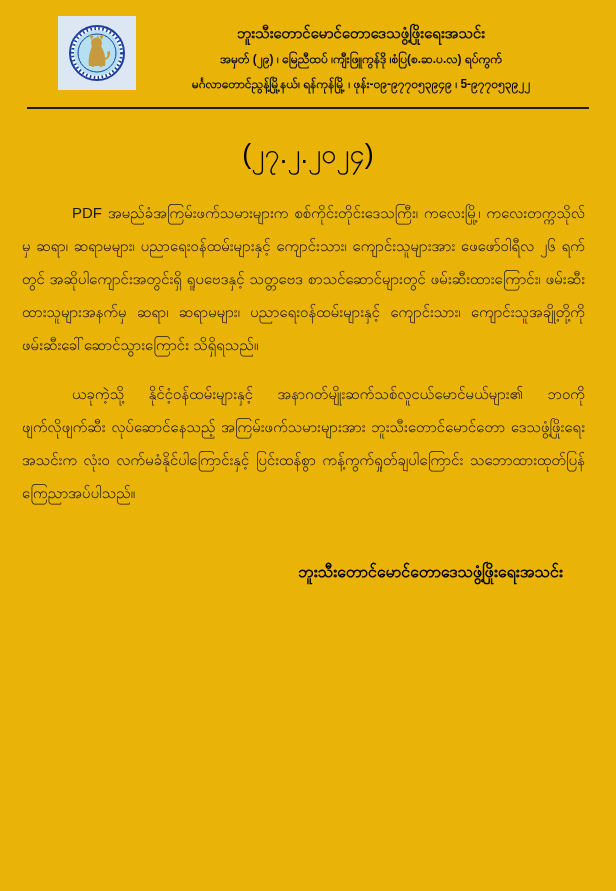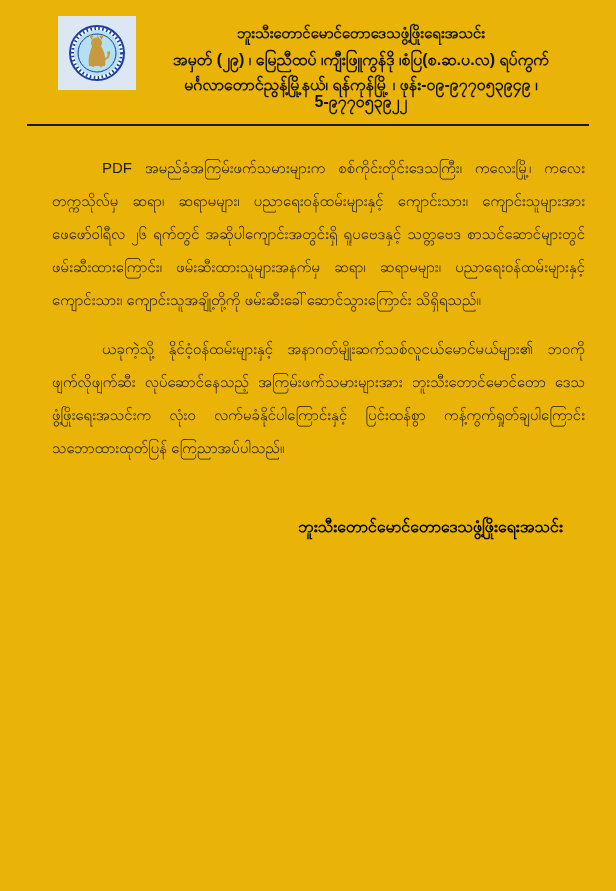--- a/index.html
+++ b/index.html
@@ -35,21 +35,21 @@
   }
   .org-name {
     font-weight: bold;
     font-size: 15px;
     line-height: 22px;
     margin-bottom: 7px;
     color: #111111;
   }
   .addr-line {
     font-weight: bold;
-    font-size: 16px;
+    font-size: 12px;
     line-height: 17px;
     margin-bottom: 8px;
     color: #111111;
   }
   .header-rule {
     height: 2px;
     background: #1c1c1c;
     margin: 6px 27px 0 27px;
   }
   .contact-line {
@@ -74,21 +74,21 @@
     line-height: 34px;
     margin-top: 28px;
     color: #000000;
   }
   .body-para {
     font-size: 15px;
     line-height: 33px;
     text-align: justify;
     text-indent: 50px;
     margin: 0;
-    padding: 0 31px 0 52px;
+    padding: 0 31px 0 22px;
     color: #1b1b1b;
   }
   .body-para.first {
     margin-top: 25px;
   }
   .body-para.second {
     margin-top: 16px;
   }
   .signature-line {
     text-align: right;
@@ -128,20 +128,21 @@
       <div class="org-name">ဘူးသီးတောင်မောင်တောဒေသဖွံ့ဖြိုးရေးအသင်း</div>
       <div class="addr-line">အမှတ် (၂၉) ၊ မြေညီထပ် ၊ကျီးဖြူကွန်ဒို ၊စံပြ(စ.ဆ.ပ.လ) ရပ်ကွက်</div>
       <div class="addr-line">မင်္ဂလာတောင်ညွန့်မြို့နယ်၊ ရန်ကုန်မြို့ ၊ ဖုန်း-၀၉-၉၇၇၀၅၃၉၄၉ ၊ 5-၉၇၇၀၅၃၉၂၂</div>
     </div>
   </div>
 
   <div class="header-rule"></div>
 
 
 
+  <div class="statement-date">(၂၇.၂.၂၀၂၄)</div>
 
   <p class="body-para first">PDF အမည်ခံအကြမ်းဖက်သမားများက စစ်ကိုင်းတိုင်းဒေသကြီး၊ ကလေးမြို့၊ ကလေးတက္ကသိုလ်မှ ဆရာ၊ ဆရာမများ၊ ပညာရေးဝန်ထမ်းများနှင့် ကျောင်းသား၊ ကျောင်းသူများအား ဖေဖော်ဝါရီလ ၂၆ ရက်တွင် အဆိုပါကျောင်းအတွင်းရှိ ရူပဗေဒနှင့် သတ္တဗေဒ စာသင်ဆောင်များတွင် ဖမ်းဆီးထားကြောင်း၊ ဖမ်းဆီးထားသူများအနက်မှ ဆရာ၊ ဆရာမများ၊ ပညာရေးဝန်ထမ်းများနှင့် ကျောင်းသား၊ ကျောင်းသူအချို့တို့ကို ဖမ်းဆီးခေါ်ဆောင်သွားကြောင်း သိရှိရသည်။</p>
 
   <p class="body-para second">ယခုကဲ့သို့ နိုင်ငံ့ဝန်ထမ်းများနှင့် အနာဂတ်မျိုးဆက်သစ်လူငယ်မောင်မယ်များ၏ ဘဝကို ဖျက်လိုဖျက်ဆီး လုပ်ဆောင်နေသည့် အကြမ်းဖက်သမားများအား ဘူးသီးတောင်မောင်တော ဒေသဖွံ့ဖြိုးရေးအသင်းက လုံးဝ လက်မခံနိုင်ပါကြောင်းနှင့် ပြင်းထန်စွာ ကန့်ကွက်ရှုတ်ချပါကြောင်း သဘောထားထုတ်ပြန် ကြေညာအပ်ပါသည်။</p>
 
   <div class="signature-line">ဘူးသီးတောင်မောင်တောဒေသဖွံ့ဖြိုးရေးအသင်း</div>
 
 </div>
 
 </body></html>

